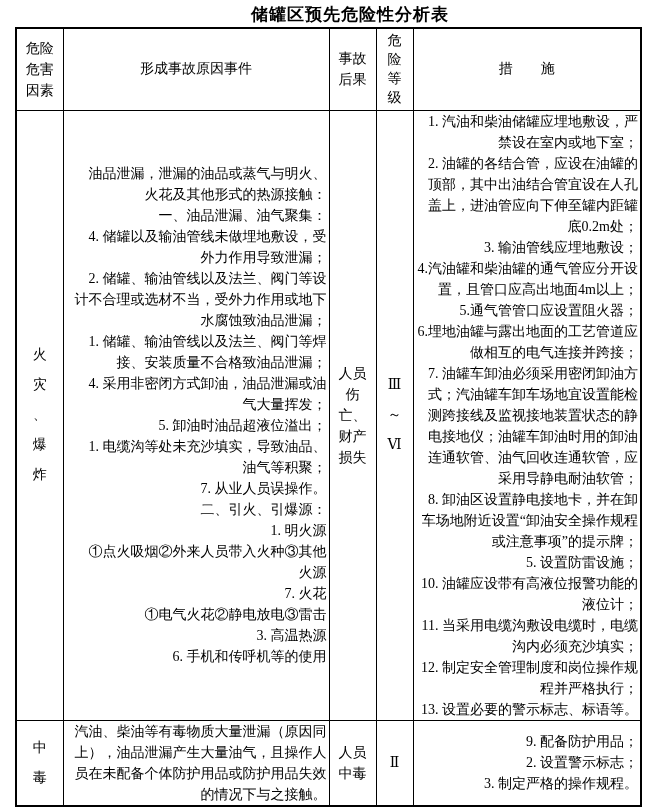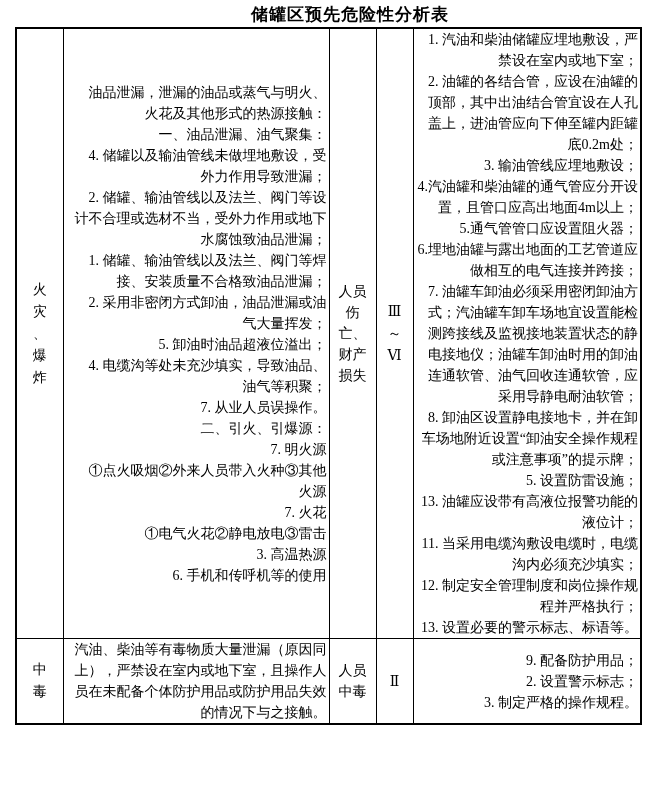--- a/index.html
+++ b/index.html
@@ -49,21 +49,21 @@
     width: 2.2em;
     margin: 0 auto;
     line-height: 21px;
     text-align: center;
   }
   .v1 {
     width: 1.15em;
     margin: 0 auto;
     word-break: break-all;
     line-break: anywhere;
-    line-height: 22px;
+    line-height: 30px;
     text-align: center;
   }
   .v1.hdrv { line-height: 19px; }
 </style>
 </head>
 <body>
 
 <div class="page">
 
   <div class="doc-title">储罐区预先危险性分析表</div>
@@ -71,37 +71,54 @@
   <table class="hazard">
     <colgroup>
       <col style="width:47px">
       <col style="width:266px">
       <col style="width:47px">
       <col style="width:37px">
       <col style="width:228px">
     </colgroup>
 
     <tbody>
+        <tr class="hdr" style="height:82px">
+      <td>
+        <div class="w2">危险危害因素</div>
+      </td>
+      <td>
+        <span>形成事故原因事件</span>
+      </td>
+      <td>
+        <div class="w2">事故后果</div>
+      </td>
+      <td>
+        <div class="v1 hdrv">危险等级</div>
+      </td>
+      <td>
+        <span>措　　施</span>
+      </td>
+    </tr>
 
     <tr style="height:607px">
       <td class="center">
         <div class="v1">火灾、爆炸</div>
       </td>
       <td class="top cause-cell">
             <p class="para indent">油品泄漏，泄漏的油品或蒸气与明火、火花及其他形式的热源接触：</p>
             <p class="para indent">一、油品泄漏、油气聚集：</p>
             <p class="para indent">4. 储罐以及输油管线未做埋地敷设，受外力作用导致泄漏；</p>
             <p class="para indent">2. 储罐、输油管线以及法兰、阀门等设计不合理或选材不当，受外力作用或地下水腐蚀致油品泄漏；</p>
             <p class="para indent">1. 储罐、输油管线以及法兰、阀门等焊接、安装质量不合格致油品泄漏；</p>
-            <p class="para indent">2. 采用非密闭方式卸油，油品泄漏或油气大量挥发；</p>
+            <p class="para indent">4. 采用非密闭方式卸油，油品泄漏或油气大量挥发；</p>
             <p class="para indent">5. 卸油时油品超液位溢出；</p>
-            <p class="para indent">4. 电缆沟等处未充沙填实，导致油品、油气等积聚；</p>
+            <p class="para indent">1. 电缆沟等处未充沙填实，导致油品、油气等积聚；</p>
             <p class="para indent">7. 从业人员误操作。</p>
             <p class="para indent">二、引火、引爆源：</p>
-            <p class="para indent">7. 明火源</p>
+            <p class="para indent">1. 明火源</p>
             <p class="para indent">①点火吸烟②外来人员带入火种③其他火源</p>
             <p class="para indent">7. 火花</p>
             <p class="para indent">①电气火花②静电放电③雷击</p>
             <p class="para indent">3. 高温热源</p>
             <p class="para indent">6. 手机和传呼机等的使用</p>
           </td>
       <td class="center">
         <div class="w2">人员伤亡、财产损失</div>
       </td>
       <td class="center">
@@ -110,33 +127,33 @@
       <td class="top measures-cell">
             <p class="para">1. 汽油和柴油储罐应埋地敷设，严禁设在室内或地下室；</p>
             <p class="para">2. 油罐的各结合管，应设在油罐的顶部，其中出油结合管宜设在人孔盖上，进油管应向下伸至罐内距罐底0.2m处；</p>
             <p class="para">3. 输油管线应埋地敷设；</p>
             <p class="para">4.汽油罐和柴油罐的通气管应分开设置，且管口应高出地面4m以上；</p>
             <p class="para">5.通气管管口应设置阻火器；</p>
             <p class="para">6.埋地油罐与露出地面的工艺管道应做相互的电气连接并跨接；</p>
             <p class="para">7. 油罐车卸油必须采用密闭卸油方式；汽油罐车卸车场地宜设置能检测跨接线及监视接地装置状态的静电接地仪；油罐车卸油时用的卸油连通软管、油气回收连通软管，应采用导静电耐油软管；</p>
             <p class="para">8. 卸油区设置静电接地卡，并在卸车场地附近设置“卸油安全操作规程或注意事项”的提示牌；</p>
             <p class="para">5. 设置防雷设施；</p>
-            <p class="para">13. 油罐应设带有高液位报警功能的液位计；</p>
+            <p class="para">10. 油罐应设带有高液位报警功能的液位计；</p>
             <p class="para">11. 当采用电缆沟敷设电缆时，电缆沟内必须充沙填实；</p>
             <p class="para">12. 制定安全管理制度和岗位操作规程并严格执行；</p>
             <p class="para">13. 设置必要的警示标志、标语等。</p>
           </td>
     </tr>
 
     <tr style="height:85px">
       <td class="center">
         <div class="v1">中毒</div>
       </td>
       <td class="top cause-cell">
-            <p class="para">汽油、柴油等有毒物质大量泄漏（原因同上），严禁设在室内或地下室，且操作人员在未配备个体防护用品或防护用品失效的情况下与之接触。</p>
+            <p class="para">汽油、柴油等有毒物质大量泄漏（原因同上），油品泄漏产生大量油气，且操作人员在未配备个体防护用品或防护用品失效的情况下与之接触。</p>
           </td>
       <td class="center">
         <div class="w2">人员中毒</div>
       </td>
       <td class="center">
         <span>Ⅱ</span>
       </td>
       <td class="top measures-cell">
             <p class="para">9. 配备防护用品；</p>
             <p class="para">2. 设置警示标志；</p>

